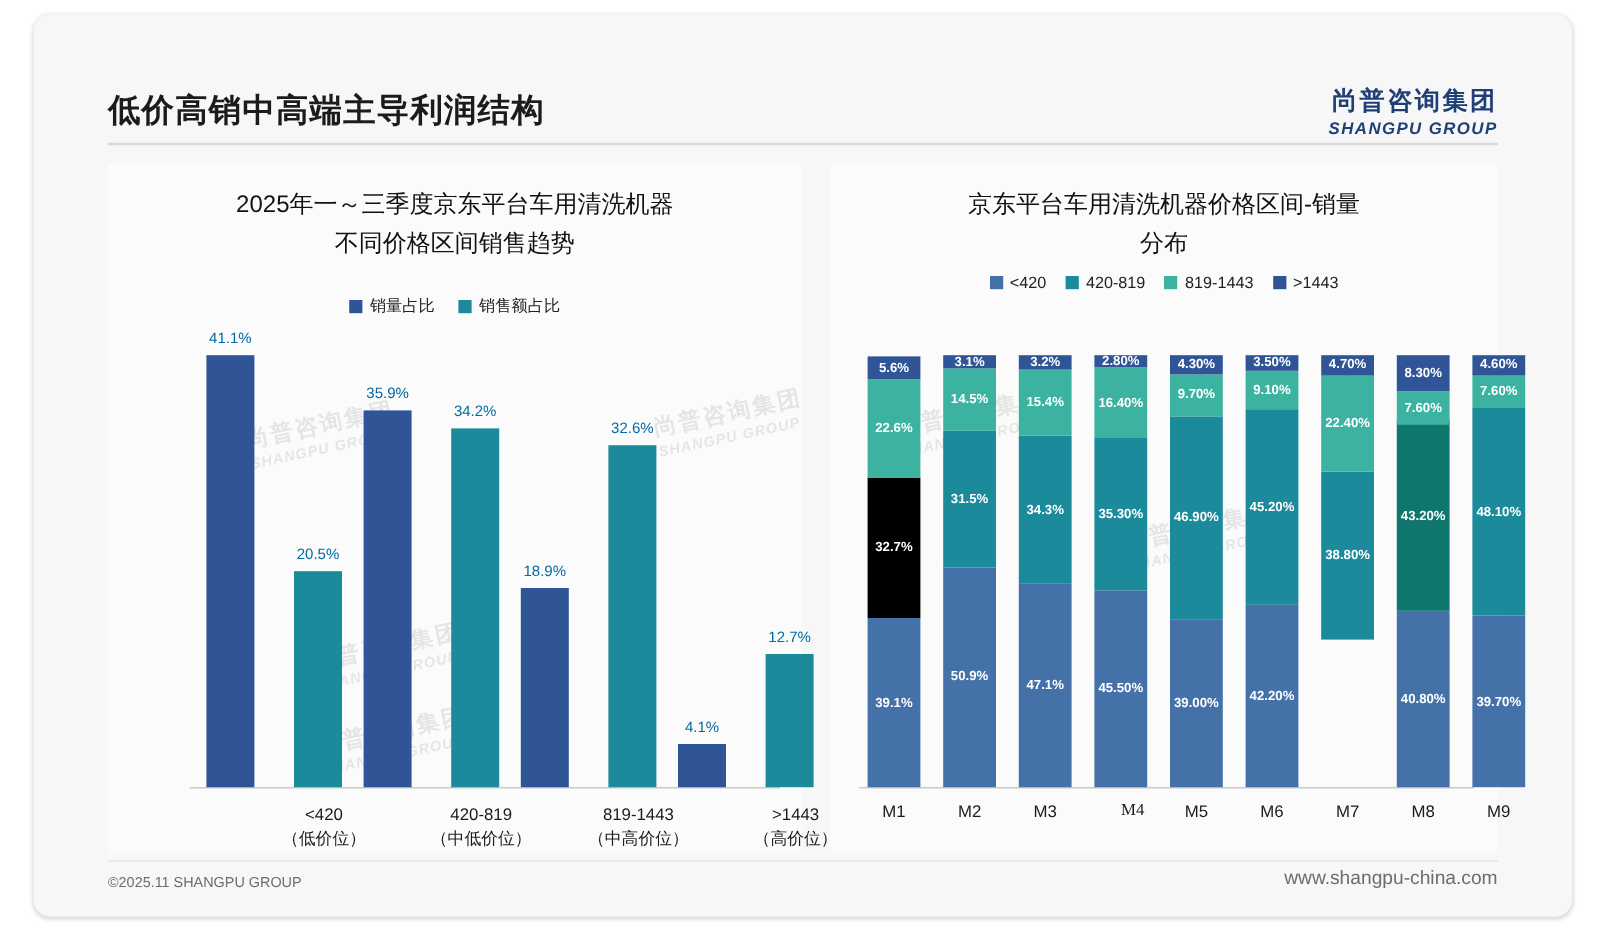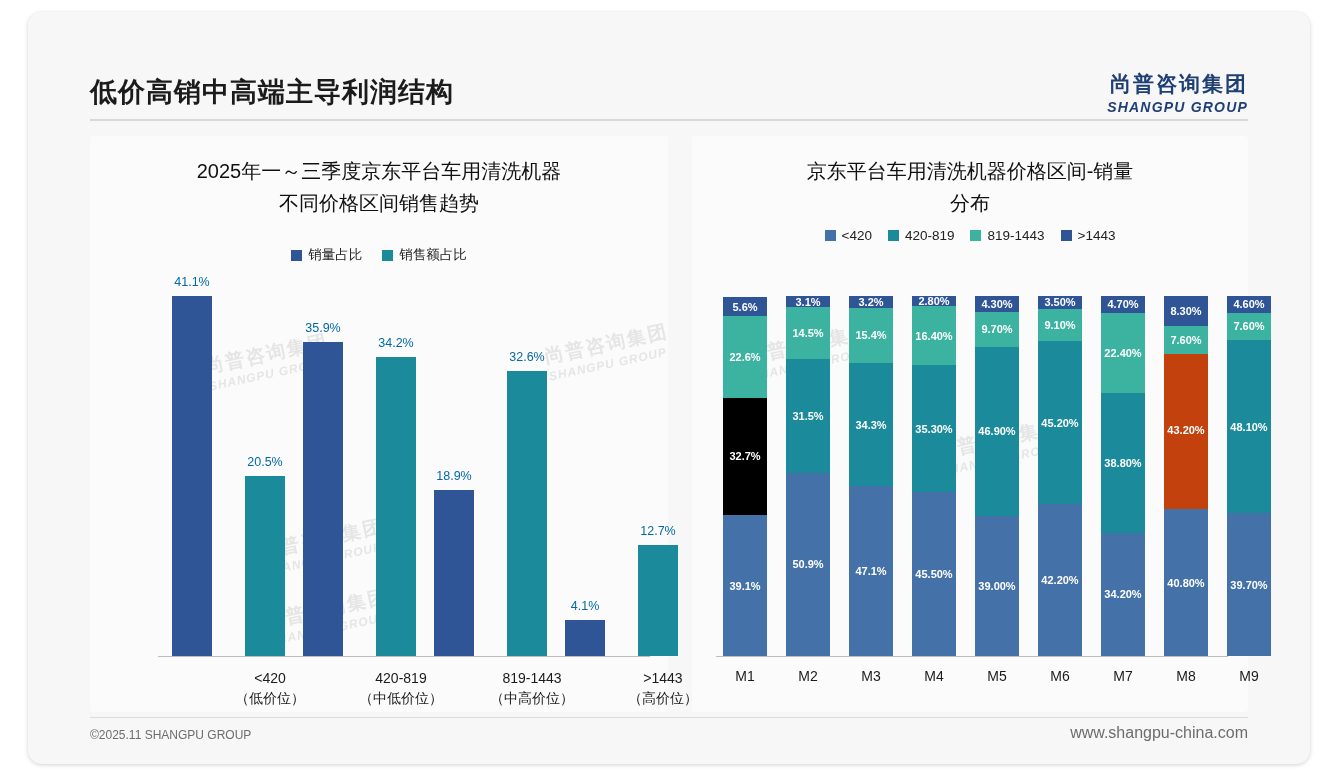--- a/index.html
+++ b/index.html
@@ -277,21 +277,21 @@
         <div class="seg" style="bottom:163.8px;height:127.1px;background:#1b8a9a">
             <span>35.30%</span>
           </div>
         <div class="seg" style="bottom:290.9px;height:59.0px;background:#3bb3a0">
             <span>16.40%</span>
           </div>
         <div class="seg" style="bottom:349.9px;height:10.1px;background:#2f5597">
             <span>2.80%</span>
           </div>
       </div>
-      <div class="stack-cat" style="left:210px;top:532px;width:64px;">M4</div>
+      <div class="stack-cat" style="left:220px;top:532px;width:64px;font-family:Liberation Serif, serif;">M4</div>
 
       <div style="position:absolute;left:283px;bottom:56px;width:44px;height:360px;">
         <div class="seg" style="bottom:0;height:140.4px;background:#4472a8">
             <span>39.00%</span>
           </div>
         <div class="seg" style="bottom:140.4px;height:168.8px;background:#1b8a9a">
             <span>46.90%</span>
           </div>
         <div class="seg" style="bottom:309.2px;height:34.9px;background:#3bb3a0">
             <span>9.70%</span>
@@ -312,40 +312,37 @@
         <div class="seg" style="bottom:314.6px;height:32.8px;background:#3bb3a0">
             <span>9.10%</span>
           </div>
         <div class="seg" style="bottom:347.4px;height:12.6px;background:#2f5597">
             <span>3.50%</span>
           </div>
       </div>
       <div class="stack-cat" style="left:336px;top:532px;width:64px;">M6</div>
 
       <div style="position:absolute;left:409px;bottom:56px;width:44px;height:360px;">
-        <div class="seg" style="bottom:0;height:123.1px;background:#4472a8">
-            <span>34.20%</span>
-          </div>
         <div class="seg" style="bottom:123.1px;height:139.7px;background:#1b8a9a">
             <span>38.80%</span>
           </div>
         <div class="seg" style="bottom:262.8px;height:80.6px;background:#3bb3a0">
             <span>22.40%</span>
           </div>
         <div class="seg" style="bottom:343.4px;height:16.6px;background:#2f5597">
             <span>4.70%</span>
           </div>
       </div>
       <div class="stack-cat" style="left:399px;top:532px;width:64px;">M7</div>
 
       <div style="position:absolute;left:472px;bottom:56px;width:44px;height:360px;">
         <div class="seg" style="bottom:0;height:146.9px;background:#4472a8">
             <span>40.80%</span>
           </div>
-        <div class="seg" style="bottom:146.9px;height:159px;background:#c2410c">
+        <div class="seg" style="bottom:146.9px;height:159px;background:#0f766e">
             <span>43.20%</span>
           </div>
         <div class="seg" style="bottom:302.4px;height:27.4px;background:#3bb3a0">
             <span>7.60%</span>
           </div>
         <div class="seg" style="bottom:329.8px;height:30.2px;background:#2f5597">
             <span>8.30%</span>
           </div>
       </div>
       <div class="stack-cat" style="left:462px;top:532px;width:64px;">M8</div>

